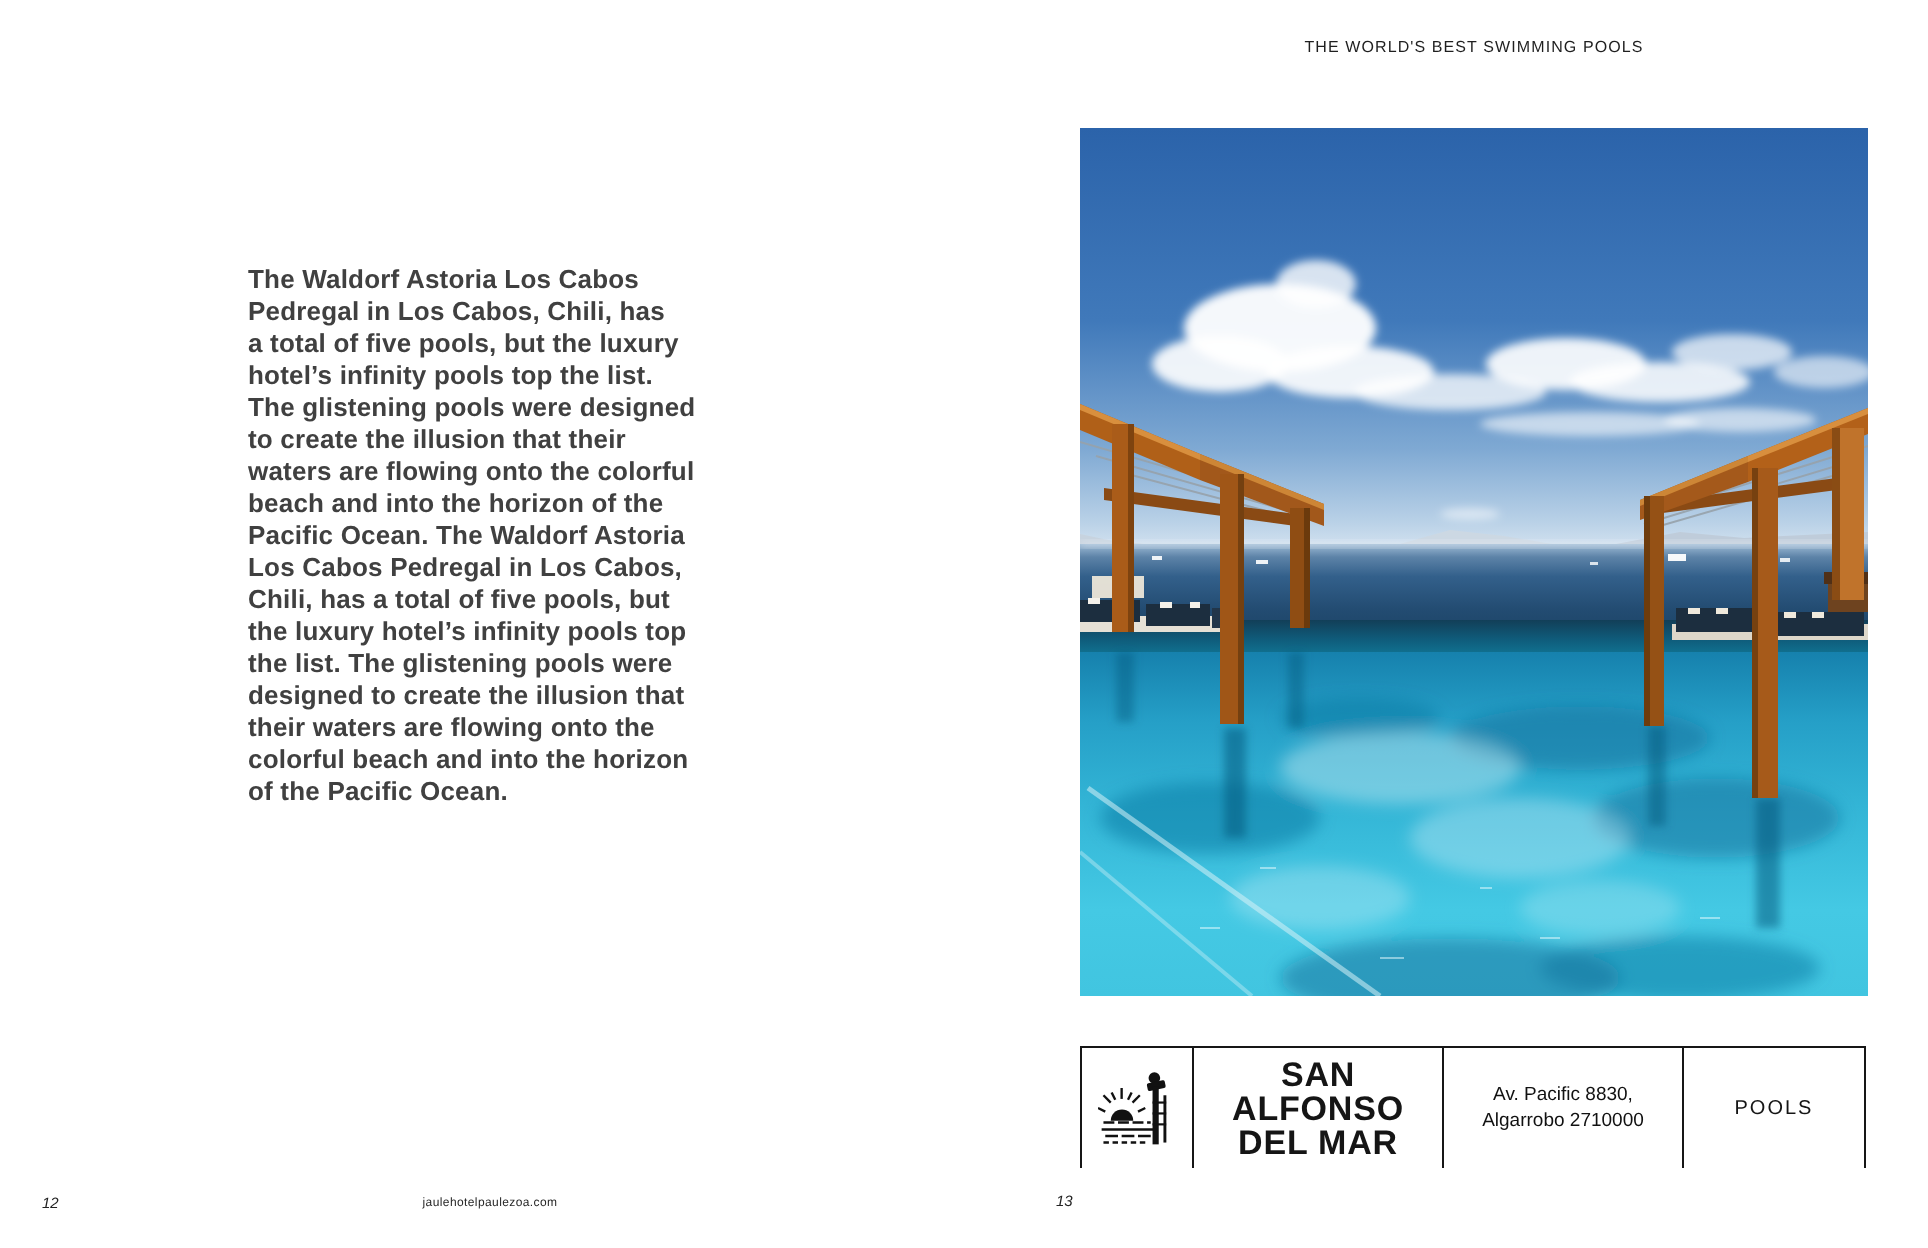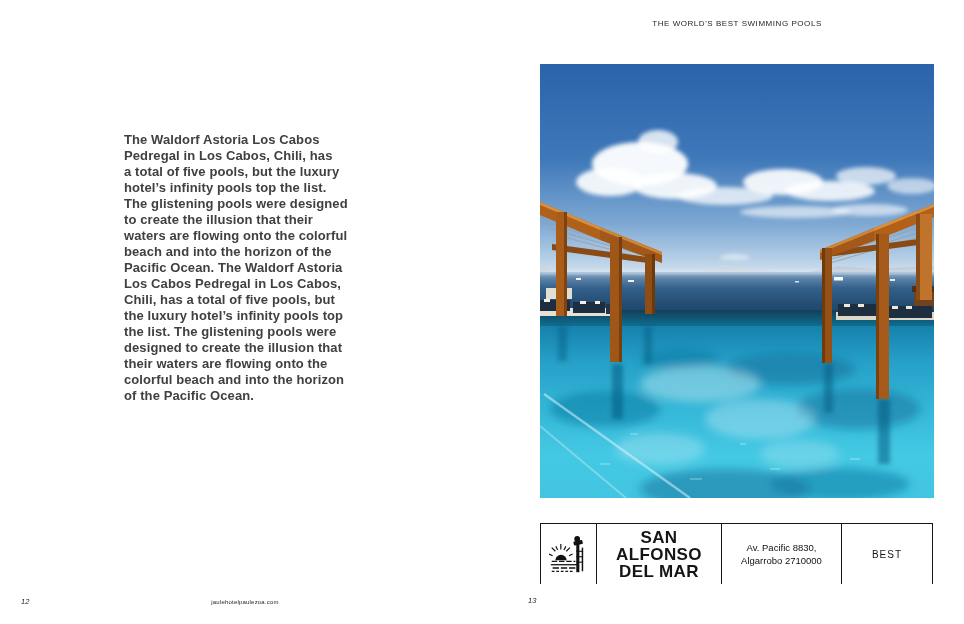--- a/index.html
+++ b/index.html
@@ -263,20 +263,20 @@
       </svg>
     </div>
     <div class="cell name-cell">
       <span>SAN ALFONSO</span>
       <span>DEL MAR</span>
     </div>
     <div class="cell address-cell">
       <span>Av. Pacific 8830,</span>
       <span>Algarrobo 2710000</span>
     </div>
-    <div class="cell country-cell">BEST</div>
+    <div class="cell country-cell">POOLS</div>
   </div>
 
   <div class="pageno left">12</div>
   <div class="footer-url">jaulehotelpaulezoa.com</div>
   <div class="pageno right">13</div>
 
 </div>
 
 </body></html>

